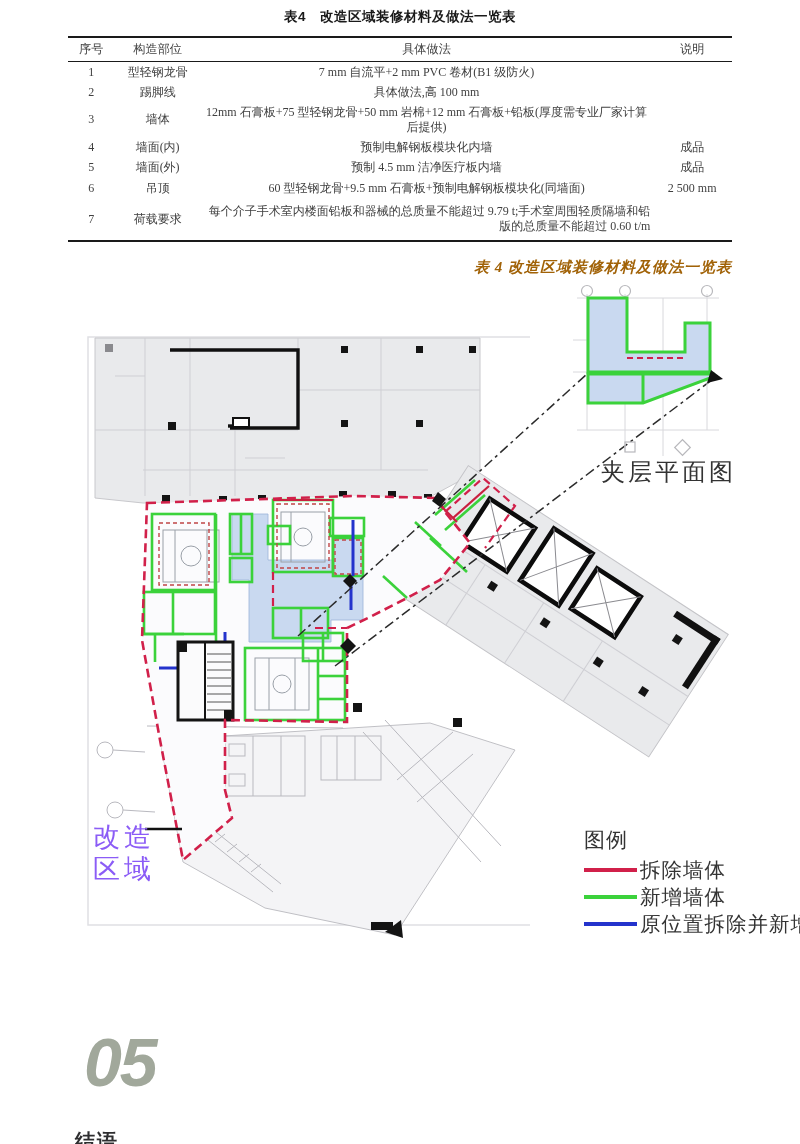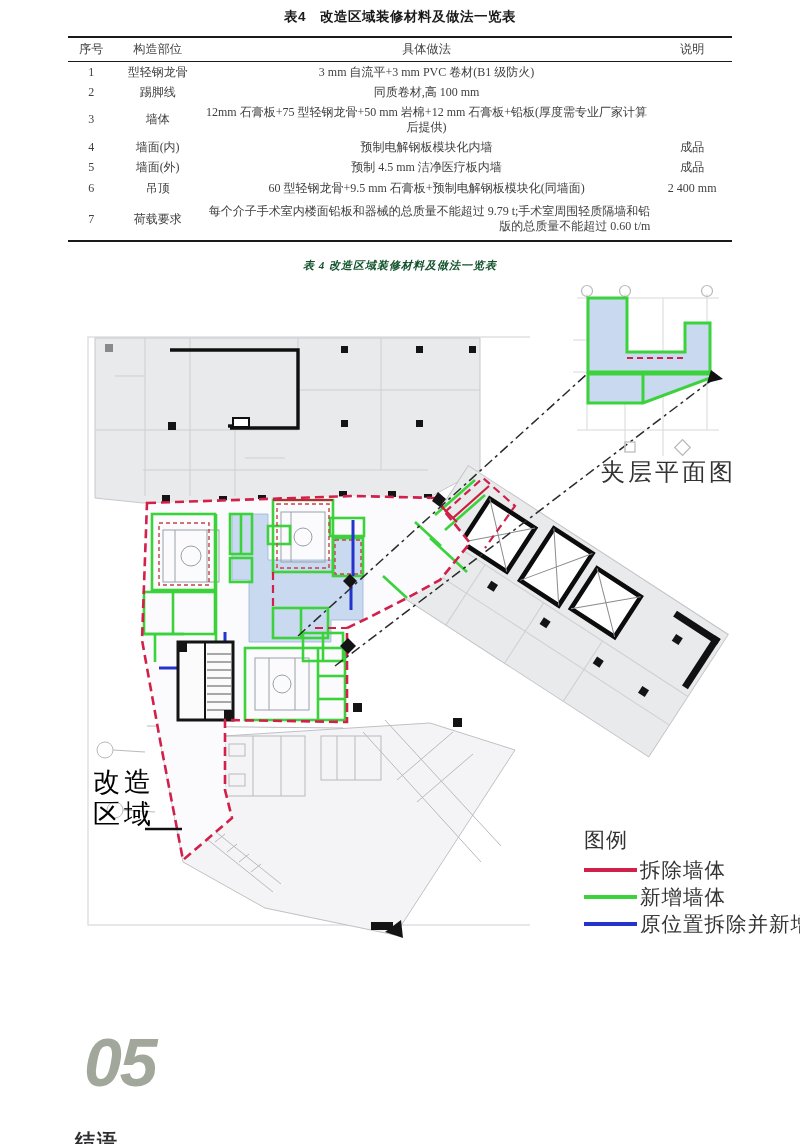--- a/index.html
+++ b/index.html
@@ -7,28 +7,28 @@
         font-family:"Liberation Serif",serif;color:#222;}
   
   #tbl-wrap{position:absolute;left:68px;top:0;width:664px;}
   #tbl-title{text-align:center;font-family:"Liberation Sans",sans-serif;font-weight:bold;
              font-size:13.5px;color:#1a1a1a;padding:8px 0 10px 0;letter-spacing:.5px;}
   table.spec{width:100%;border-collapse:collapse;font-size:12px;color:#404040;
              border-top:2.2px solid #1a1a1a;border-bottom:2.2px solid #1a1a1a;}
   table.spec th{font-weight:normal;border-bottom:1.6px solid #1a1a1a;padding:3px 2px;font-size:12.2px;}
   table.spec td{padding:2.6px 2px;text-align:center;line-height:1.25;}
   col.c-no{width:7%;} col.c-part{width:13%;} col.c-method{width:68%;} col.c-note{width:12%;}
-  #tbl-caption{margin-top:16px;text-align:center;font-style:italic;font-weight:bold;
-               font-size:11px;color:#14532d;letter-spacing:1px;}
+  #tbl-caption{margin-top:16px;text-align:right;font-style:italic;font-weight:bold;
+               font-size:15px;color:#a16207;letter-spacing:1px;}
   
   #figure{position:absolute;left:85px;top:280px;width:700px;height:710px;}
   #figure svg{position:absolute;left:0;top:0;}
-  .fig-label{position:absolute;color:#333;font-family:Liberation Mono, monospace;}
+  .fig-label{position:absolute;color:#333;}
   #mezz-label{left:516px;top:176px;font-size:24px;letter-spacing:3px;font-weight:500;}
-  #area-label{left:8px;top:488px;font-size:27px;line-height:1.2;letter-spacing:4px;font-weight:500;color:#000000;}
+  #area-label{left:8px;top:541px;font-size:27px;line-height:1.2;letter-spacing:4px;font-weight:500;color:#8b5cf6;}
   #legend{position:absolute;left:499px;top:546px;}
   #legend-title{font-size:21px;color:#333;margin-bottom:2px;letter-spacing:1px;}
   .legend-item{display:flex;align-items:center;height:27px;}
   .legend-swatch{width:53px;height:4px;margin-right:3px;flex:none;}
   .legend-label{font-size:20.5px;color:#333;letter-spacing:1px;white-space:nowrap;}
   
   #sec-number{position:absolute;left:84px;top:1028px;font-family:"Liberation Sans",sans-serif;
               font-weight:bold;font-style:italic;font-size:68px;line-height:1;letter-spacing:-2px;}
   #sec-heading{position:absolute;left:75px;top:1104px;font-family:"Liberation Sans",sans-serif;
                font-weight:bold;font-size:20px;color:#2e2e30;letter-spacing:2px;margin-top:24px;}
@@ -52,27 +52,27 @@
           <th>序号</th>
           <th>构造部位</th>
           <th>具体做法</th>
           <th>说明</th>
         </tr>
       </thead>
       <tbody>
         <tr>
           <td>1</td>
           <td>型轻钢龙骨</td>
-          <td>3 mm 自流平+3 mm PVC 卷材(B1 级防火)</td>
+          <td>7 mm 自流平+2 mm PVC 卷材(B1 级防火)</td>
           <td></td>
         </tr>
         <tr>
           <td>2</td>
           <td>踢脚线</td>
-          <td>同质卷材,高 100 mm</td>
+          <td>具体做法,高 100 mm</td>
           <td></td>
         </tr>
         <tr>
           <td>3</td>
           <td>墙体</td>
           <td>12mm 石膏板+75 型轻钢龙骨+50 mm 岩棉+12 mm 石膏板+铅板(厚度需专业厂家计算后提供)</td>
           <td></td>
         </tr>
         <tr>
           <td>4</td>
@@ -83,21 +83,21 @@
         <tr>
           <td>5</td>
           <td>墙面(外)</td>
           <td>预制 4.5 mm 洁净医疗板内墙</td>
           <td>成品</td>
         </tr>
         <tr>
           <td>6</td>
           <td>吊顶</td>
           <td>60 型轻钢龙骨+9.5 mm 石膏板+预制电解钢板模块化(同墙面)</td>
-          <td>2 400 mm</td>
+          <td>2 500 mm</td>
         </tr>
         <tr>
           <td style="padding:6px 2px;">7</td>
           <td style="padding:6px 2px;">荷载要求</td>
           <td style="padding:6px 2px;text-align:right;">每个介子手术室内楼面铅板和器械的总质量不能超过 9.79 t;手术室周围轻质隔墙和铅版的总质量不能超过 0.60 t/m</td>
           <td style="padding:6px 2px;"></td>
         </tr>
       </tbody>
     </table>
     <div id="tbl-caption">表 4 改造区域装修材料及做法一览表</div>

